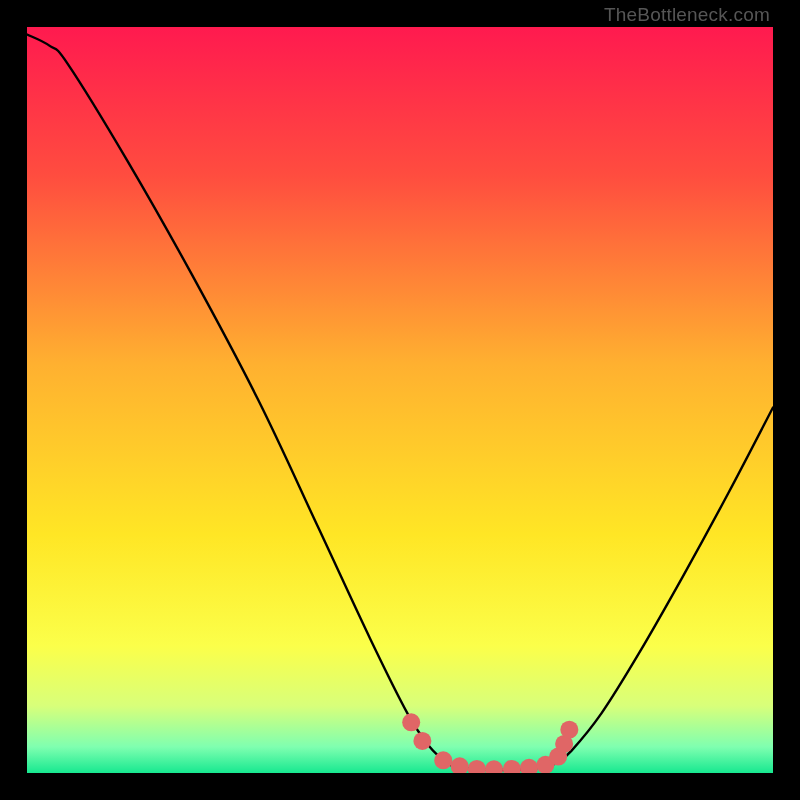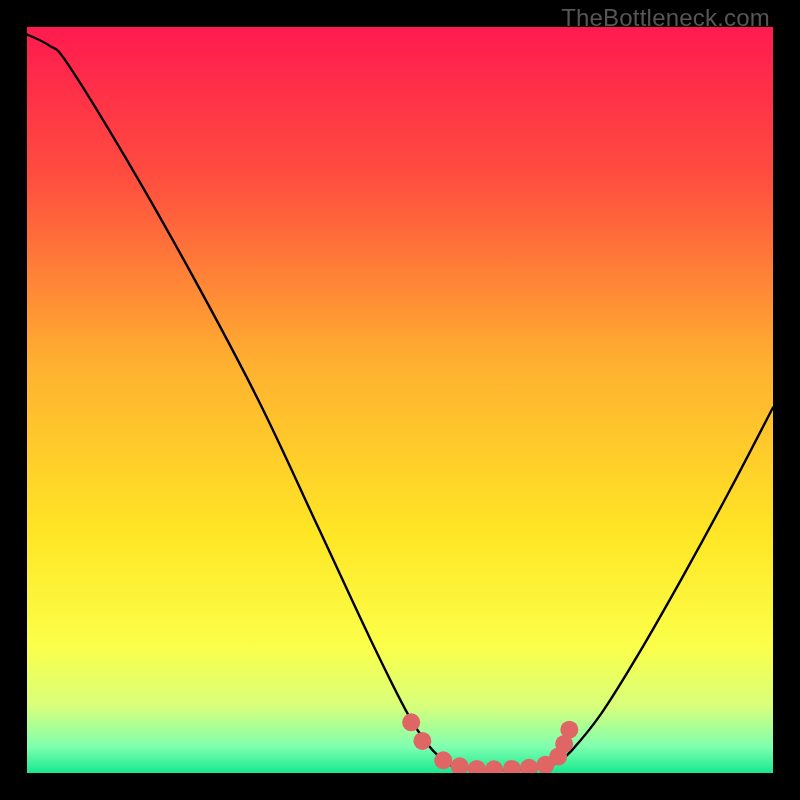--- a/index.html
+++ b/index.html
@@ -16,21 +16,21 @@
     top: 27px;
     width: 746px;
     height: 746px;
     overflow: hidden;
   }
   .attribution {
     position: absolute;
     top: 4px;
     right: 30px;
     font-family: Arial, Helvetica, sans-serif;
-    font-size: 24px;
+    font-size: 19px;
     color: #565656;
     letter-spacing: 0.2px;
   }
   svg {
     display: block;
   }
 </style>
 </head>
 <body>
 

